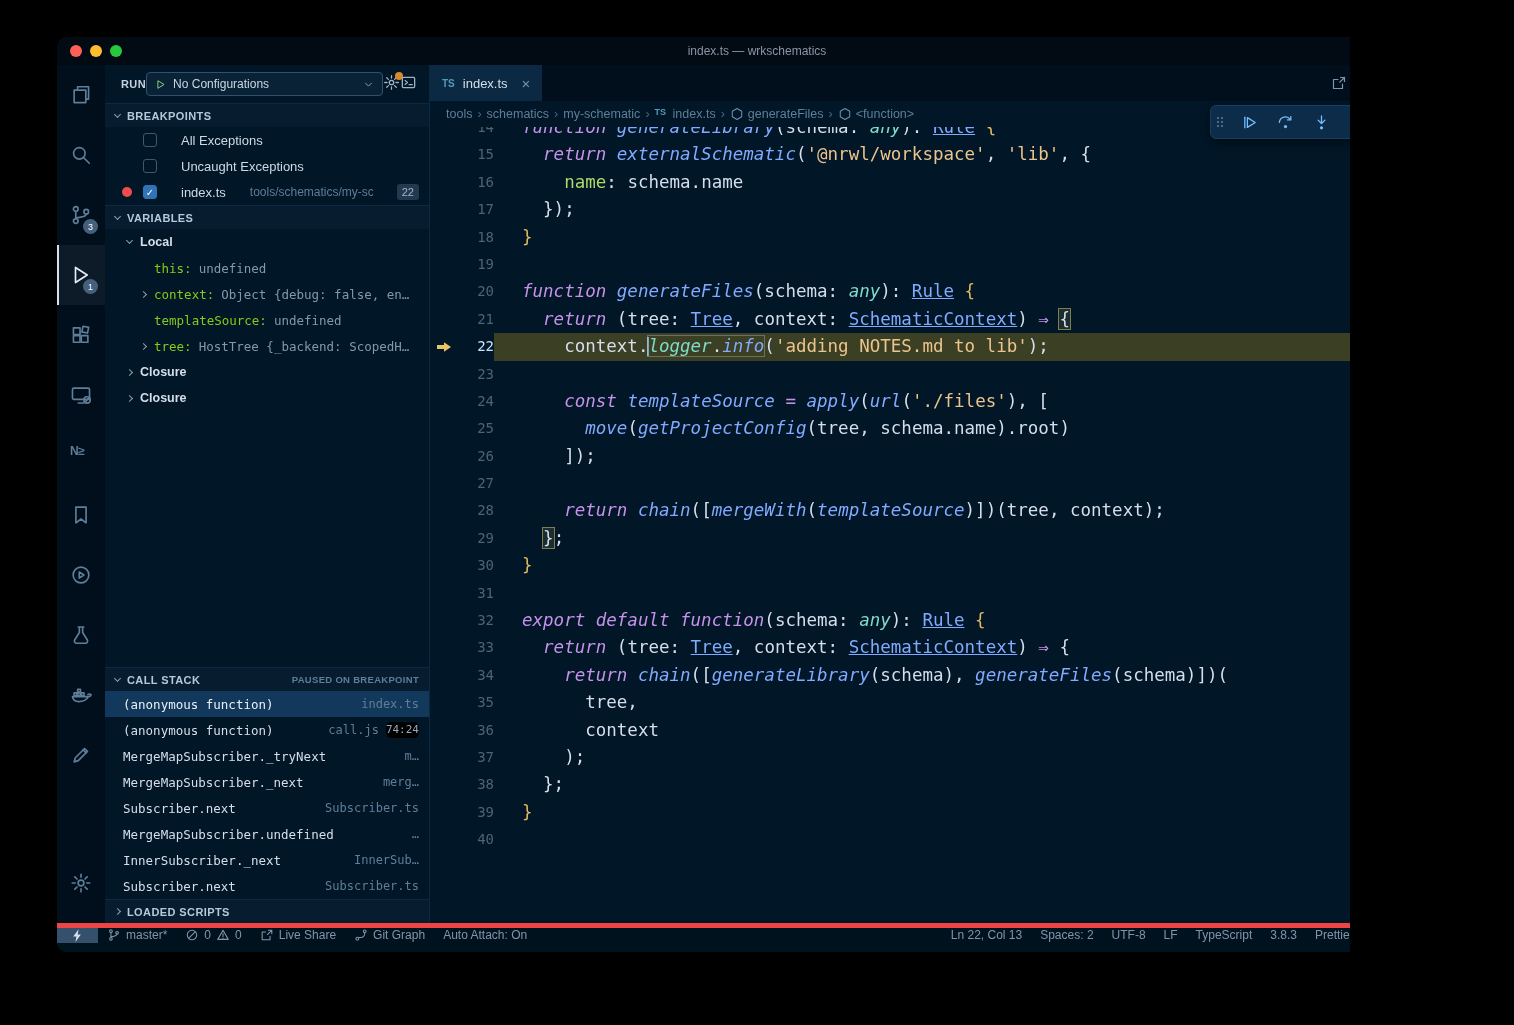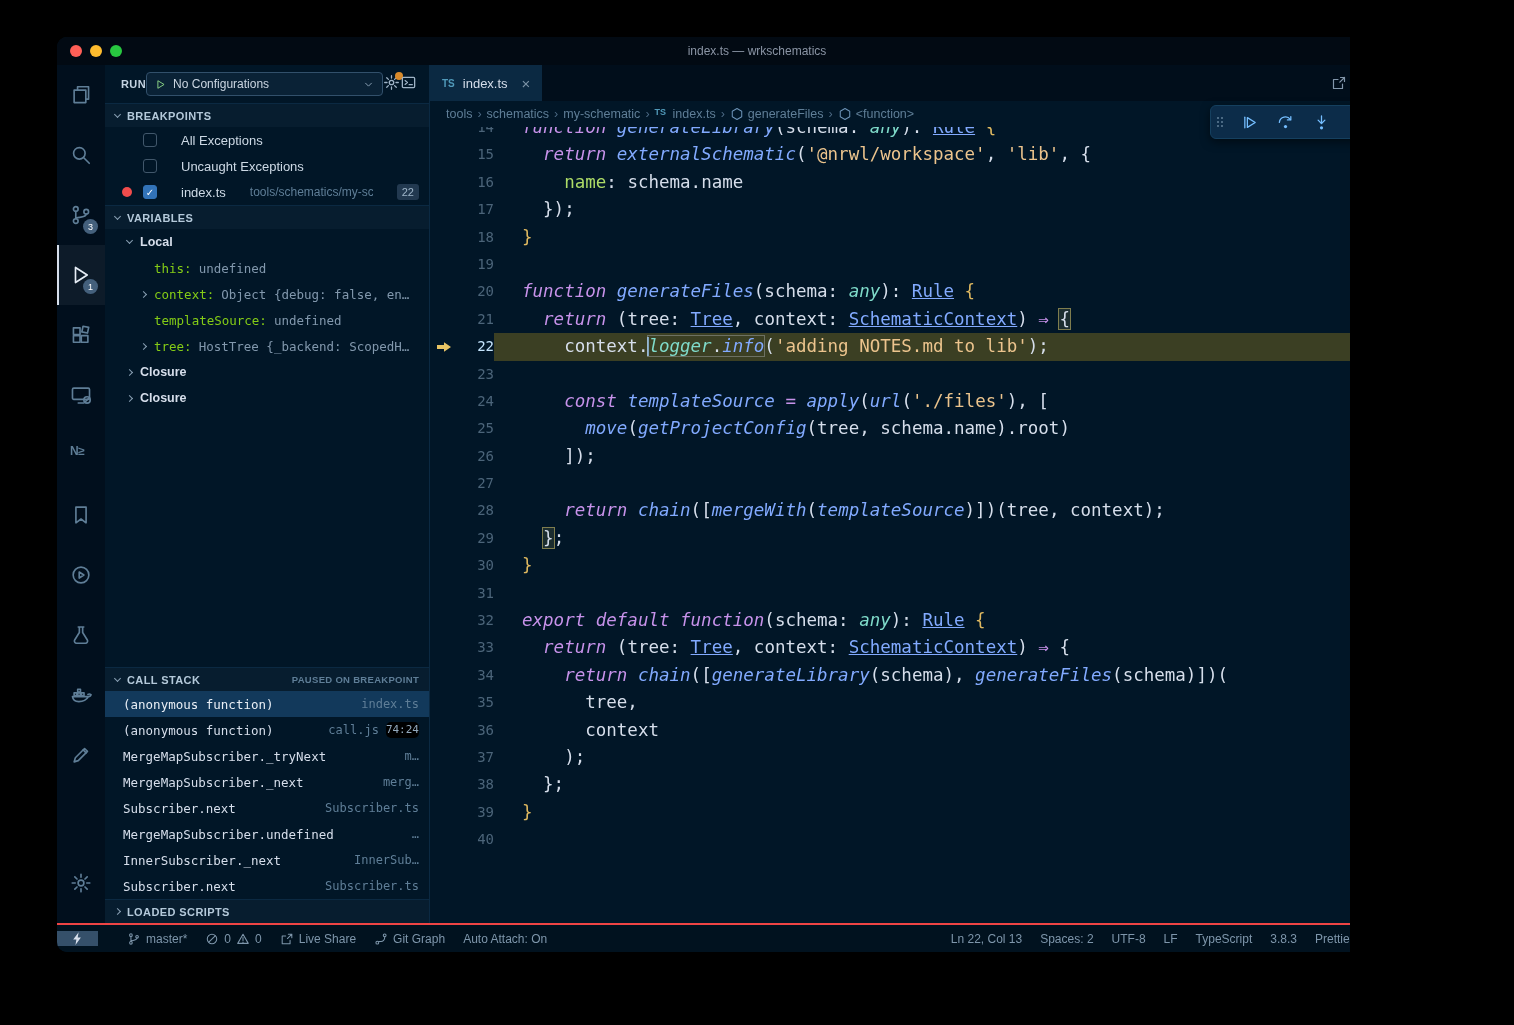--- a/index.html
+++ b/index.html
@@ -116,22 +116,22 @@
                  background:#0c2c49;border:1px solid #15405f;border-radius:6px;box-shadow:0 3px 10px rgba(0,0,0,.5);
                  padding:0 4px;z-index:6;}
   .grip{width:16px;height:18px;color:#5f7e97;display:flex;cursor:grab;}
   .grip .ic{width:10px;height:18px;}
   .dbg-btn{width:36px;height:32px;background:none;border:0;display:flex;align-items:center;justify-content:center;cursor:pointer;}
   .dbg-btn .ic{width:17px;height:17px;}
   .dbg-btn.continue,.dbg-btn.step-over,.dbg-btn.step-into,.dbg-btn.step-out{color:var(--debug-blue,#75beff);}
   .dbg-btn.restart{color:var(--debug-green,#89d185);}
   .dbg-btn.disconnect{color:var(--debug-red,#f48771);}
   
-  .statusbar{flex:0 0 29px;background:#01121f;border-top:2px solid #ef4444;display:flex;align-items:center;
-             font-size:12px;color:#7e96ab;gap:20px;}
+  .statusbar{flex:0 0 29px;background:#01121f;border-top:5px solid #ef4444;display:flex;align-items:flex-start;
+             font-size:12px;color:#7e96ab;}
   .sb-remote{width:41px;background:#35506a;color:#d6deeb;display:flex;align-items:center;justify-content:center;cursor:pointer;}
   .sb-remote .ic{width:15px;height:15px;}
   .sb-left,.sb-right{display:flex;align-items:stretch;}
   .sb-right{margin-left:auto;padding-right:8px;}
   .sb-item{display:flex;align-items:center;gap:5px;padding:0 9px;cursor:pointer;white-space:nowrap;}
   .sb-item .ic{width:14px;height:14px;}
   
   .ic{display:inline-flex;flex:0 0 auto;}
   .ic svg{width:100%;height:100%;stroke:currentColor;fill:none;stroke-width:1.2;stroke-linecap:round;stroke-linejoin:round;}
   .ic .f{fill:currentColor;stroke:none;}

